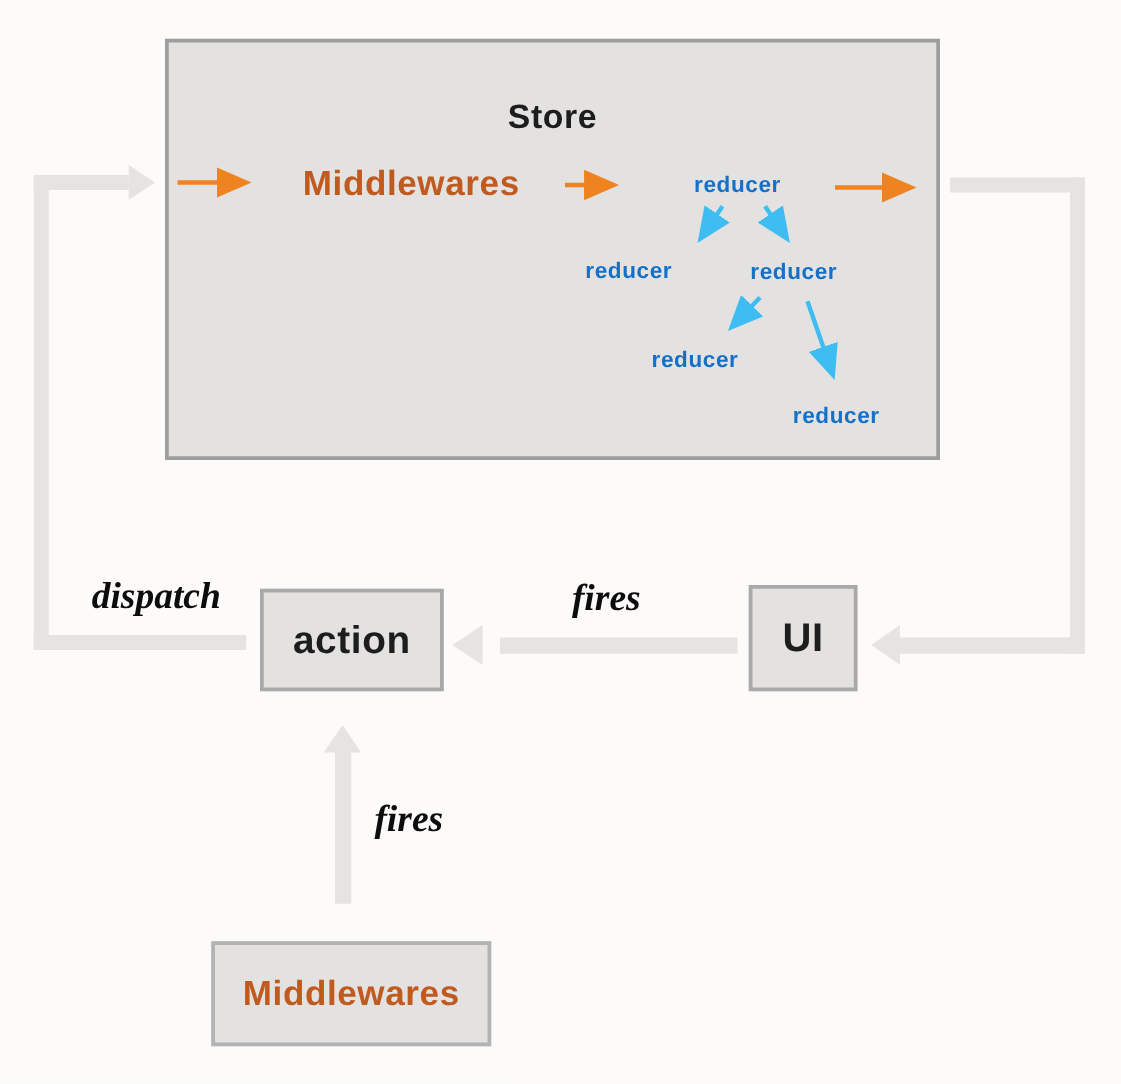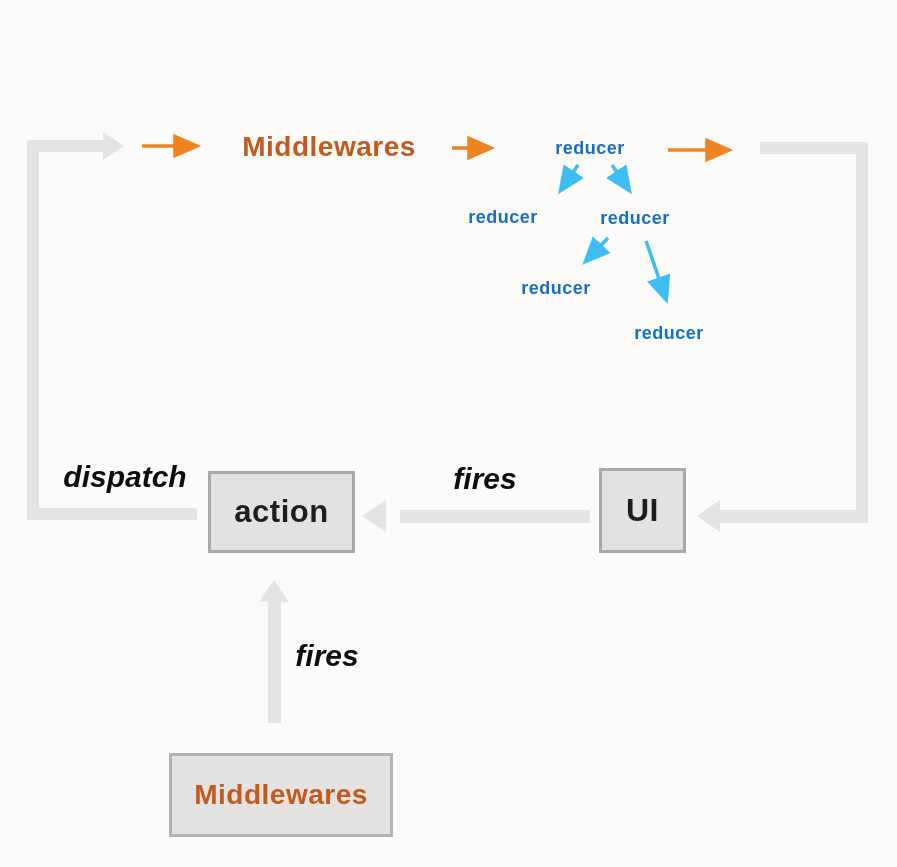--- a/index.html
+++ b/index.html
@@ -52,21 +52,21 @@
     font-weight:bold;
     white-space:nowrap;
   }
   .mw-label{font-size:28px;color:var(--orange-text,#c05a1f);letter-spacing:0.5px;}
   .reducer-label{font-size:18px;color:var(--blue-text,#1470c8);letter-spacing:0.5px;}
 
   
   .script-label{
     position:absolute;
     transform:translate(-50%,-50%);
-    font-family:Liberation Sans, sans-serif;
+    font-family:Liberation Serif, serif;
     font-style:italic;
     font-weight:bold;
     font-size:30px;
     color:#0d0d0d;
     white-space:nowrap;
     text-align:right;
   }
 
   
   .gseg{position:absolute;background:var(--gray-flow,#e5e4e2);}
@@ -117,20 +117,23 @@
   .orange-arrow{stroke:var(--orange-arrow,#ef831f);stroke-width:3.5;fill:none;}
   .cyan-arrow{stroke:var(--cyan-arrow,#3dbdf1);stroke-width:3.5;fill:none;}
   .orange-head{fill:var(--orange-arrow,#ef831f);}
   .cyan-head{fill:var(--cyan-arrow,#3dbdf1);}
 </style>
 </head>
 <body>
 
 <div id="canvas">
 
+  <div class="box" id="store-box">
+    <div id="store-title">Store</div>
+  </div>
 
   <div class="flow-label mw-label" style="left:329px;top:147px;">Middlewares</div>
   <div class="flow-label reducer-label" style="left:590px;top:148px;">reducer</div>
   <div class="flow-label reducer-label" style="left:503px;top:217px;">reducer</div>
   <div class="flow-label reducer-label" style="left:635px;top:218px;">reducer</div>
   <div class="flow-label reducer-label" style="left:556px;top:288px;">reducer</div>
   <div class="flow-label reducer-label" style="left:669px;top:333px;">reducer</div>
 
   <svg id="arrow-layer" width="897" height="867" viewBox="0 0 897 867">
     <defs>

